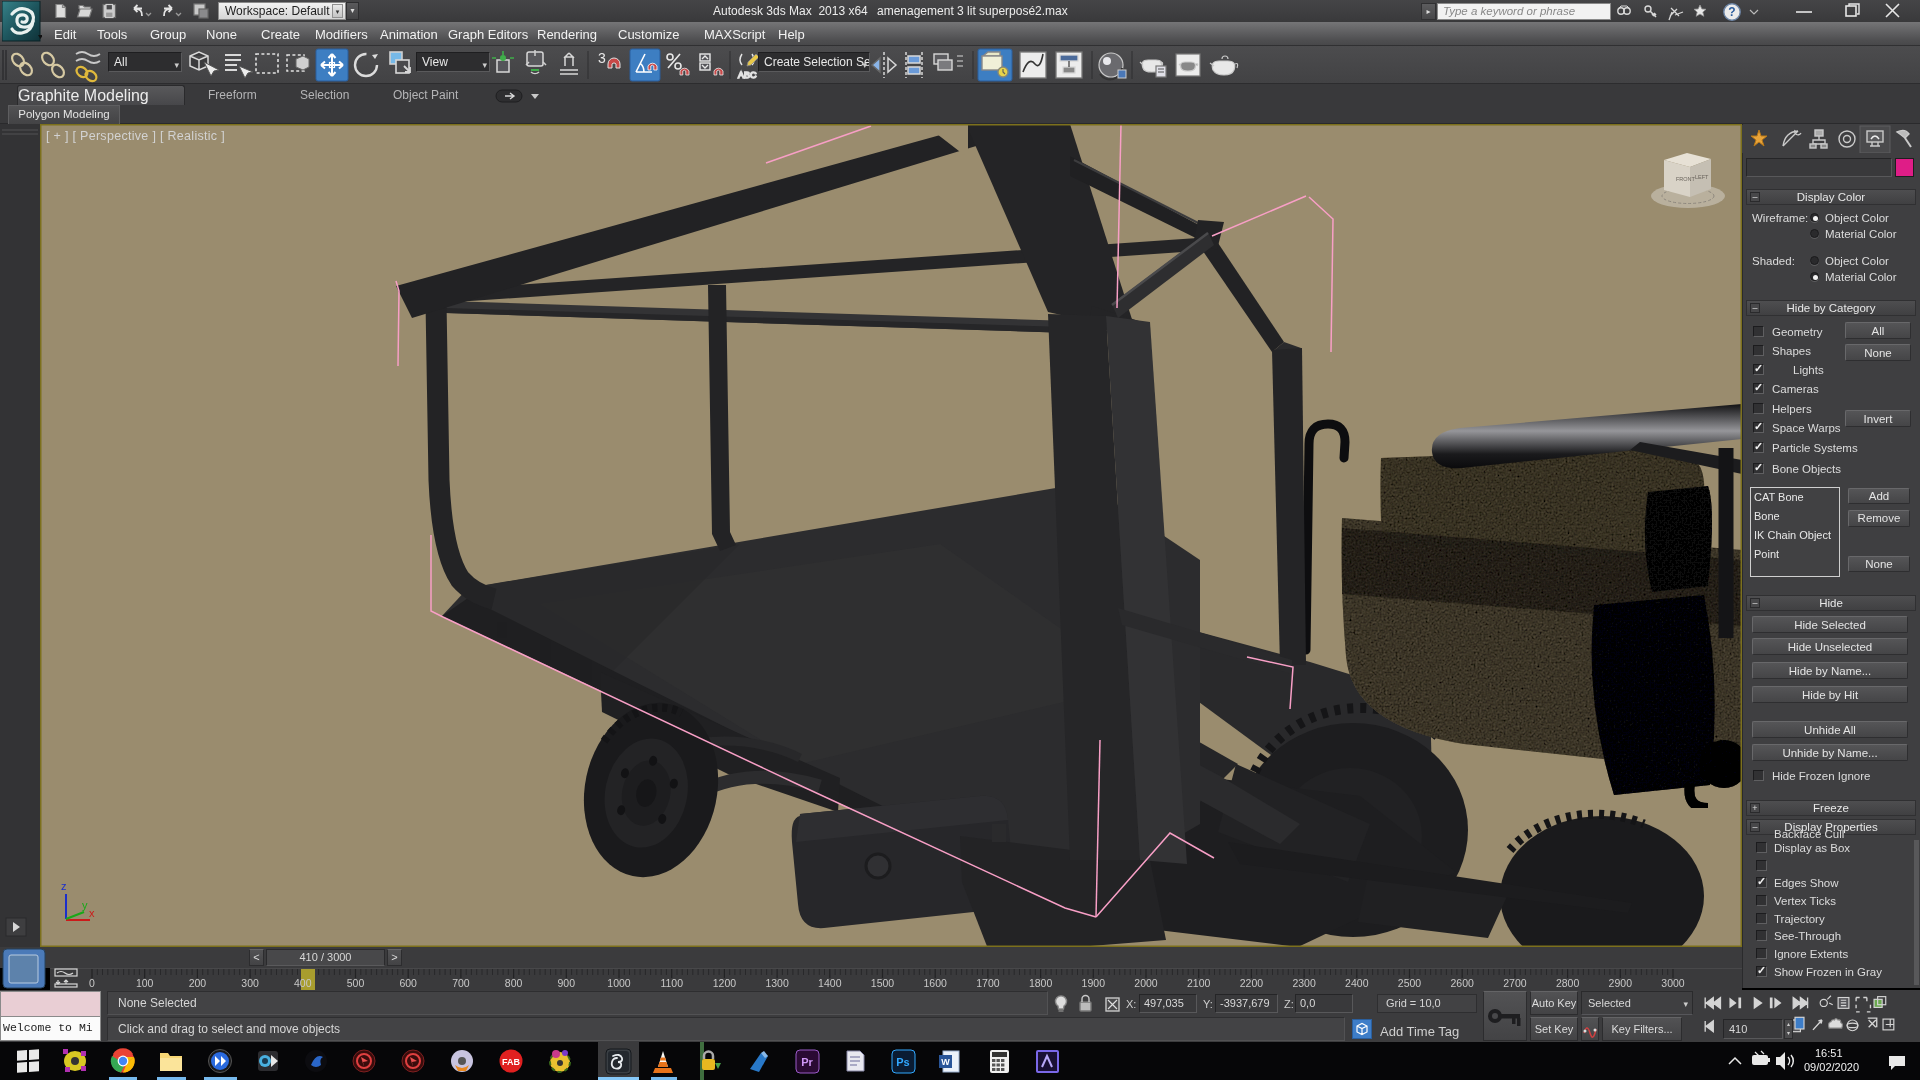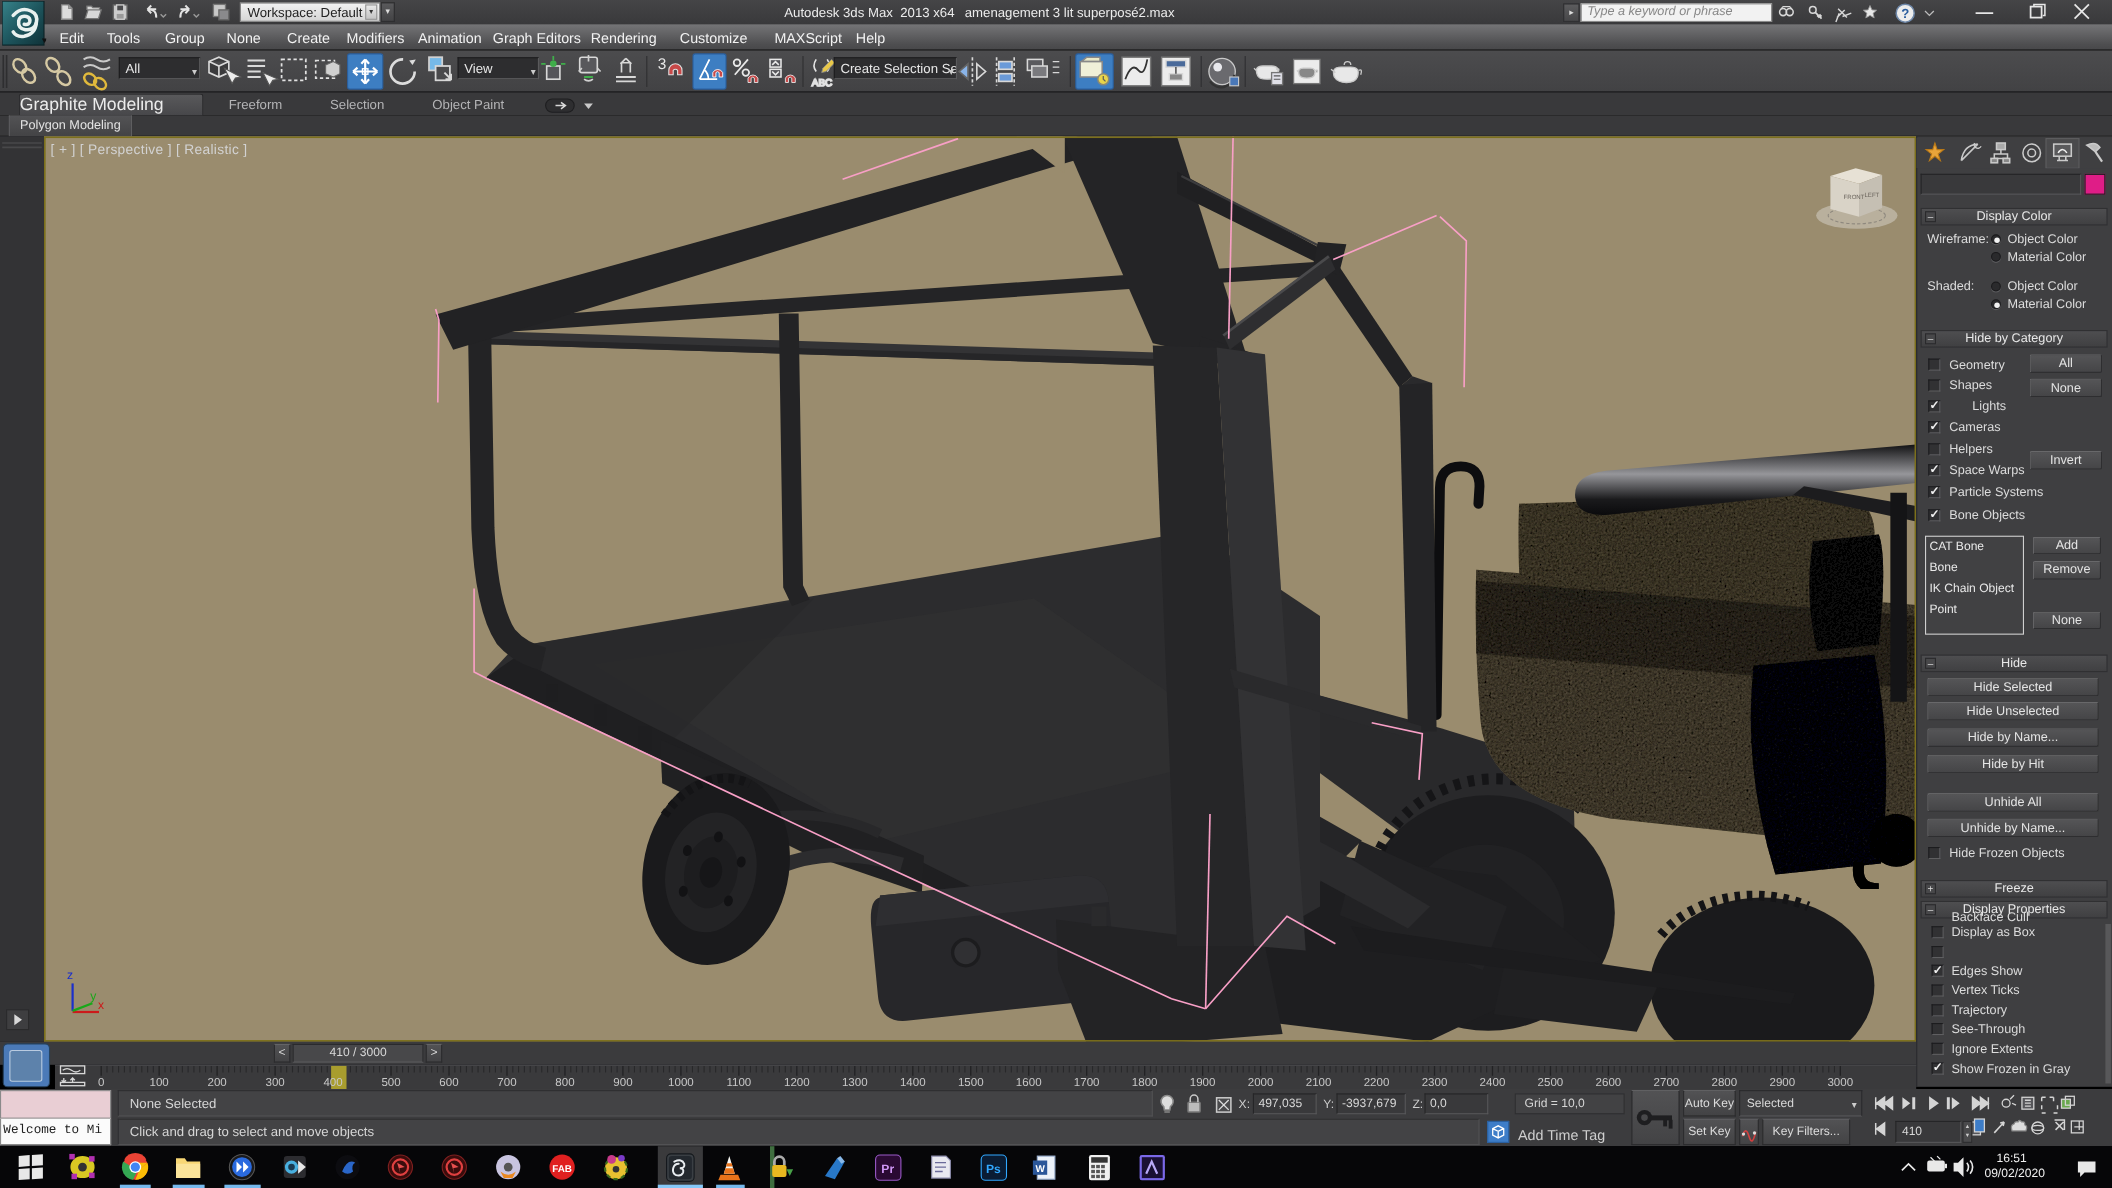--- a/index.html
+++ b/index.html
@@ -572,21 +572,21 @@
   <div class="rbtn" style="left:1848px;top:556px;width:62px;height:16px;line-height:15px;">None</div>
 
   <div class="rollhead" style="left:1746px;top:595px;"><span class="mm">–</span>Hide</div>
   <div class="rbtn" style="left:1752px;top:616px;width:156px;height:17px;line-height:16px;">Hide Selected</div>
   <div class="rbtn" style="left:1752px;top:638px;width:156px;height:17px;line-height:16px;">Hide Unselected</div>
   <div class="rbtn" style="left:1752px;top:662px;width:156px;height:17px;line-height:16px;">Hide by Name...</div>
   <div class="rbtn" style="left:1752px;top:686px;width:156px;height:17px;line-height:16px;">Hide by Hit</div>
   <div class="rbtn" style="left:1752px;top:721px;width:156px;height:17px;line-height:16px;">Unhide All</div>
   <div class="rbtn" style="left:1752px;top:744px;width:156px;height:17px;line-height:16px;">Unhide by Name...</div>
   <div class="cb" style="left:1753px;top:770px;"></div>
-    <div class="rlabel" style="left:1772px;top:770px;">Hide Frozen Objects</div>
+    <div class="rlabel" style="left:1772px;top:770px;">Hide Frozen Ignore</div>
 
   <div class="rollhead" style="left:1746px;top:800px;"><span class="mm">+</span>Freeze</div>
   <div class="rollhead" style="left:1746px;top:819px;"><span class="mm">–</span>Display Properties</div>
   <div class="cb" style="left:1756px;top:842px;"></div>
     <div class="rlabel" style="left:1774px;top:842px;">Display as Box</div>
   <div class="cb" style="left:1756px;top:860px;"></div>
     <div class="rlabel" style="left:1774px;top:828px;">Backface Cull</div>
   <div class="cb on" style="left:1756px;top:877px;"></div>
     <div class="rlabel" style="left:1774px;top:877px;">Edges Show</div>
   <div class="cb" style="left:1756px;top:895px;"></div>

